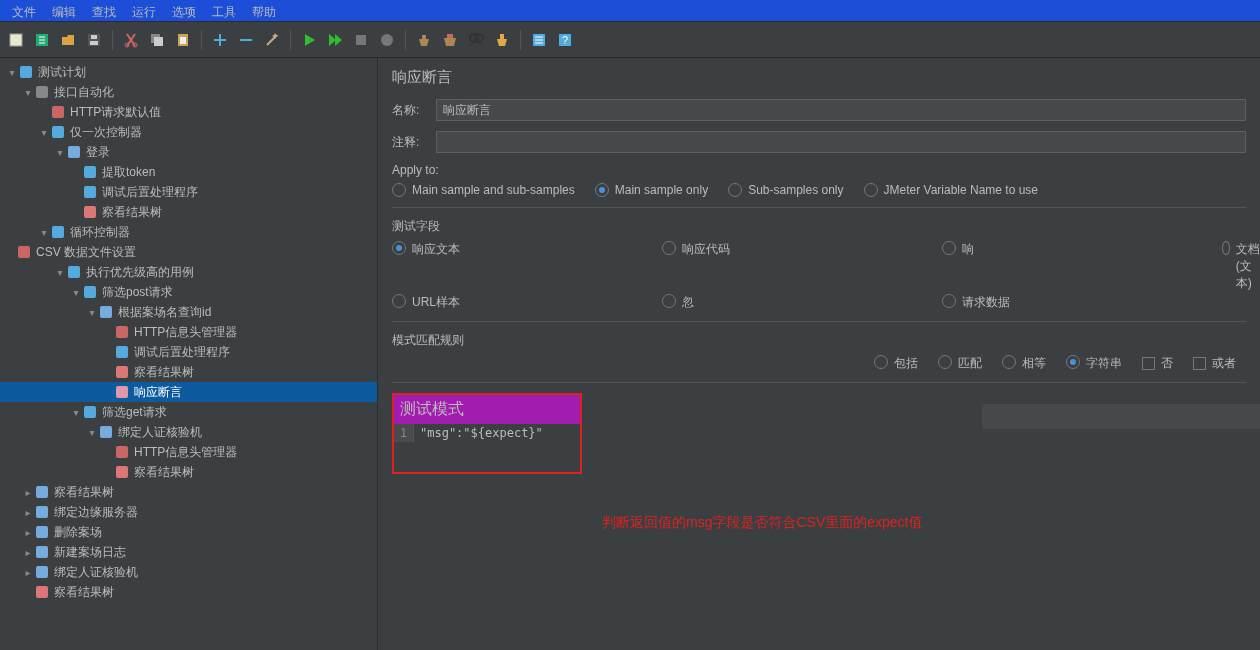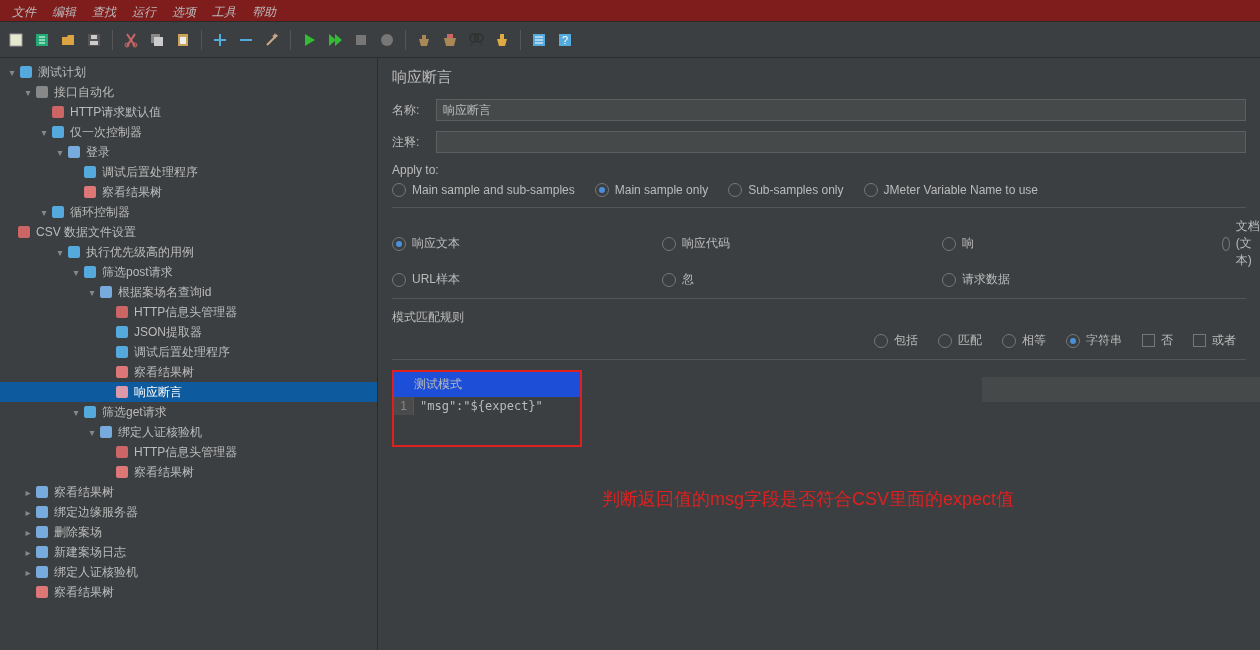--- a/index.html
+++ b/index.html
@@ -1,50 +1,50 @@
 <!DOCTYPE html>
 <html><head>
 <meta charset="utf-8">
 <style>
 * { margin: 0; padding: 0; box-sizing: border-box; font-family: "Microsoft YaHei", sans-serif; }
 body { background: #3c3f41; color: #bbb; font-size: 12px; width: 1260px; height: 650px; overflow: hidden; }
-.menubar { background: #7f1d1d; display: flex; padding: 2px 4px; height: 22px; border-bottom: 1px solid #2b2b2b; font-style: italic; }
+.menubar { background: #1d4ed8; display: flex; padding: 2px 4px; height: 22px; border-bottom: 1px solid #2b2b2b; }
 .menubar span { padding: 2px 8px; cursor: pointer; }
 .toolbar { background: #3c3f41; display: flex; align-items: center; padding: 4px; height: 36px; border-bottom: 1px solid #2b2b2b; gap: 2px; }
 .toolbar .tb { width: 24px; height: 24px; display: flex; align-items: center; justify-content: center; cursor: pointer; }
 .toolbar .sep { width: 1px; height: 20px; background: #555; margin: 0 4px; }
 .main { display: flex; height: calc(100% - 58px); }
 .tree { width: 378px; background: #3c3f41; overflow: auto; border-right: 1px solid #2b2b2b; padding-top: 4px; }
 .tree-item { display: flex; align-items: center; height: 20px; padding-left: 4px; white-space: nowrap; cursor: pointer; }
 .tree-item.selected { background: #0d5b9e; color: #fff; }
 .exp { width: 12px; text-align: center; color: #888; font-size: 10px; }
 .ti { width: 16px; height: 16px; display: inline-flex; align-items: center; justify-content: center; margin-right: 4px; }
 .panel { flex: 1; background: #3c3f41; padding: 10px 14px; overflow: auto; }
 .panel h2 { color: #bbb; font-size: 15px; font-weight: normal; margin-bottom: 12px; }
 .row { display: flex; align-items: center; margin-bottom: 10px; }
 .row label { width: 44px; color: #bbb; }
 .row input[type=text] { flex: 1; background: #45494a; border: 1px solid #5e6060; color: #bbb; padding: 3px 6px; font-size: 12px; }
 .section-title { color: #bbb; margin: 8px 0 6px 0; font-size: 12px; }
 .radio-row { display: flex; gap: 20px; align-items: center; margin-bottom: 6px; flex-wrap: wrap; }
-.radio { display: flex; align-items: center; gap: 6px; }
+.radio { display: flex; align-items: flex-start; gap: 6px; }
 .radio .circ { width: 14px; height: 14px; border: 1px solid #777; border-radius: 50%; display: flex; align-items: center; justify-content: center; }
 .radio.checked .circ::after { content:""; width: 6px; height: 6px; background: #4a90d9; border-radius: 50%; }
 .check { display: flex; align-items: center; gap: 6px; }
 .check .sq { width: 13px; height: 13px; border: 1px solid #777; }
 .hr { border-top: 1px solid #555; margin: 10px 0; }
 .field-grid { display: grid; grid-template-columns: 270px 280px 280px 40px; row-gap: 2px; }
 .test-pattern { margin-top: 8px; }
 .tp-box { border: 2px solid #e02020; width: 190px; padding-bottom: 30px; }
-.tp-header { background: #1d4ed8; color: #bbb; padding: 4px 20px; font-size: 12px; }
+.tp-header { background: #a21caf; color: #bbb; padding: 4px 6px; font-size: 16px; }
 .tp-body { background: #3c3f41; }
 .tp-line { display: flex; }
 .tp-ln { width: 20px; background: #4b4b4b; color: #888; text-align: center; padding: 2px 0; border-right: 1px solid #555;}
 .tp-code { padding: 2px 6px; font-family: Consolas, monospace; color: #bbb; }
 .tp-table-head { position: absolute; left: 590px; width: 660px; background: #45494a; padding: 4px; text-align: center; margin-top: -70px; }
-.annotation { color: #e02020; font-size: 18px; margin-top: 40px; margin-left: 210px; }
+.annotation { color: #e02020; font-size: 14px; margin-top: 40px; margin-left: 210px; }
 svg { display: block; }
 </style>
 </head>
 <body>
 
 <div class="menubar">
     <span>文件</span>
     <span>编辑</span>
     <span>查找</span>
     <span>运行</span>
@@ -224,20 +224,29 @@
         </span>
         <span>登录</span>
       </div>
       <div class="tree-item" style="padding-left: 70px;">
         <span class="exp"></span>
         <span class="ti">
           <svg width="14" height="14">
             <rect x="1" y="1" width="12" height="12" rx="2" fill="#5ad"></rect>
           </svg>
         </span>
+        <span>提取token</span>
+      </div>
+      <div class="tree-item" style="padding-left: 70px;">
+        <span class="exp"></span>
+        <span class="ti">
+          <svg width="14" height="14">
+            <rect x="1" y="1" width="12" height="12" rx="2" fill="#5ad"></rect>
+          </svg>
+        </span>
         <span>调试后置处理程序</span>
       </div>
       <div class="tree-item" style="padding-left: 70px;">
         <span class="exp"></span>
         <span class="ti">
           <svg width="14" height="14">
             <rect x="1" y="1" width="12" height="12" rx="2" fill="#d77"></rect>
           </svg>
         </span>
         <span>察看结果树</span>
@@ -288,29 +297,20 @@
         <span>根据案场名查询id</span>
       </div>
       <div class="tree-item" style="padding-left: 102px;">
         <span class="exp"></span>
         <span class="ti">
           <svg width="14" height="14">
             <rect x="1" y="1" width="12" height="12" rx="2" fill="#c66"></rect>
           </svg>
         </span>
         <span>HTTP信息头管理器</span>
-      </div>
-      <div class="tree-item" style="padding-left: 102px;">
-        <span class="exp"></span>
-        <span class="ti">
-          <svg width="14" height="14">
-            <rect x="1" y="1" width="12" height="12" rx="2" fill="#5ad"></rect>
-          </svg>
-        </span>
-        <span>JSON提取器</span>
       </div>
       <div class="tree-item" style="padding-left: 102px;">
         <span class="exp"></span>
         <span class="ti">
           <svg width="14" height="14">
             <rect x="1" y="1" width="12" height="12" rx="2" fill="#5ad"></rect>
           </svg>
         </span>
         <span>调试后置处理程序</span>
       </div>
@@ -447,20 +447,21 @@
         <div class="radio">
           <span class="circ"></span>
           <span>Sub-samples only</span>
         </div>
         <div class="radio">
           <span class="circ"></span>
           <span>JMeter Variable Name to use</span>
         </div>
       </div>
 <div class="hr"></div>
+<div class="section-title">测试字段</div>
 <div class="field-grid" id="field-grid">
         <div class="radio checked">
           <span class="circ"></span>
           <span>响应文本</span>
         </div>
         <div class="radio">
           <span class="circ"></span>
           <span>响应代码</span>
         </div>
         <div class="radio">

